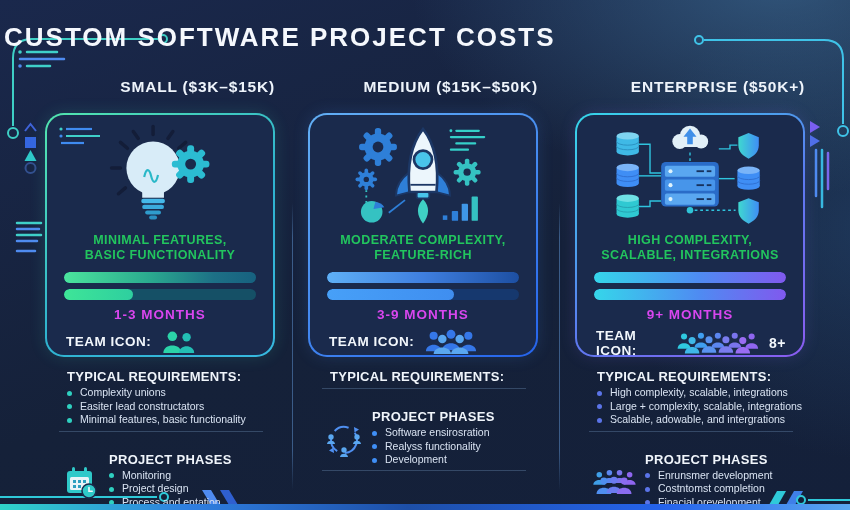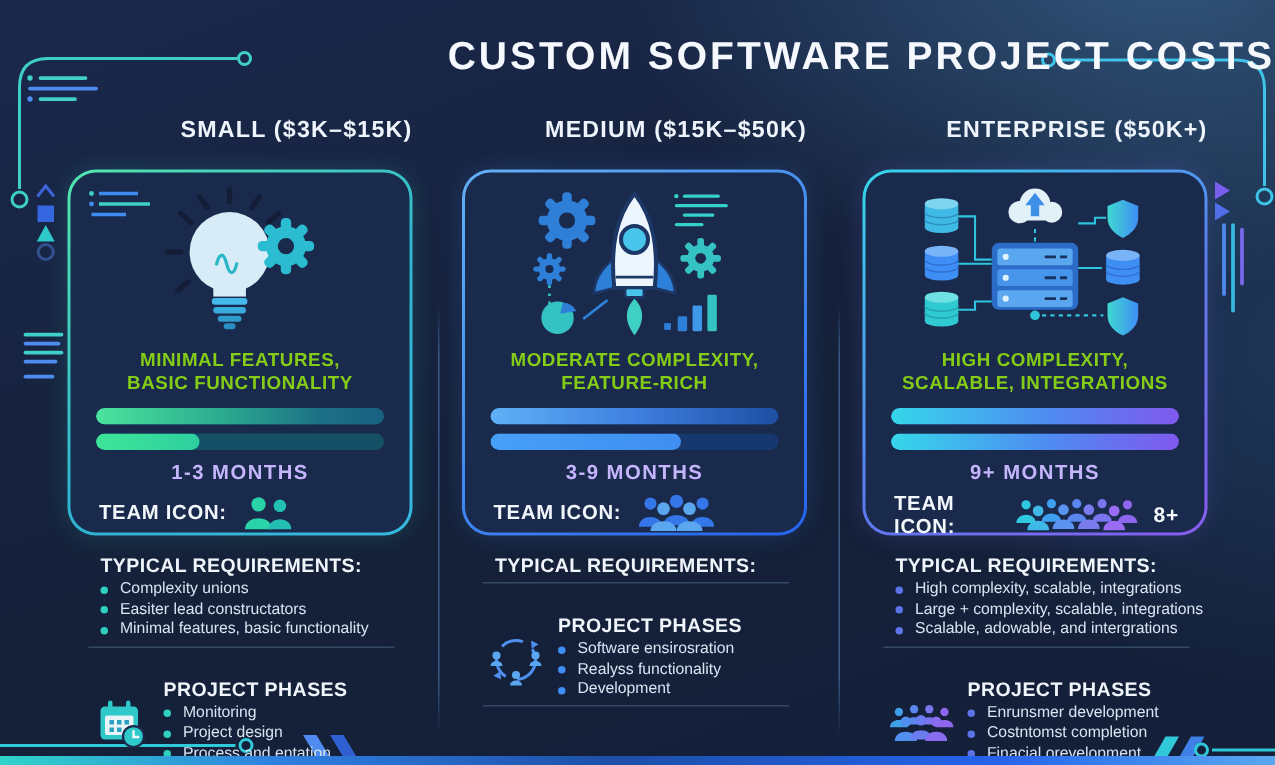--- a/index.html
+++ b/index.html
@@ -6,47 +6,47 @@
   .canvas {
     position:relative; width:850px; height:510px; overflow:hidden;
     font-family:"Liberation Sans", sans-serif;
     background:
       radial-gradient(620px 360px at 92% -4%, rgba(70,125,170,.55), rgba(70,125,170,0) 60%),
       radial-gradient(520px 420px at 104% 45%, rgba(48,98,152,.35), rgba(48,98,152,0) 55%),
       linear-gradient(160deg, #1a284c 0%, #152139 55%, #14203a 100%);
   }
   .deco { position:absolute; inset:0; z-index:0; }
   .page-title {
-    position:absolute; top:22px; left:16px; right:0; z-index:2; margin:0;
-    text-align:right; font-size:26px; font-weight:bold; letter-spacing:2px; color:#f5f8fd;
+    position:absolute; top:22px; left:4px; right:0; z-index:2; margin:0;
+    text-align:left; font-size:26px; font-weight:bold; letter-spacing:2px; color:#f5f8fd;
   }
   .column { position:absolute; top:70px; width:230px; z-index:1; }
   .col-small { left:45px;  --bullet:#2fd0c0; }
   .col-medium { left:308px; --bullet:#3f8ef5; }
   .col-enterprise { left:575px; --bullet:#5b74e8; }
   .col-header { margin:8px 0 0; height:19px; text-align:right; font-size:15.5px; font-weight:bold; letter-spacing:.8px; color:#eef4fb; }
   .card { margin-top:16px; height:240px; border-radius:19px; padding:2px; box-sizing:content-box; }
   .card-small { background:linear-gradient(145deg,#53e6ae,#2fb3cf 55%,#37b9e0); box-shadow:0 0 16px rgba(60,220,190,.16); }
   .card-medium { background:linear-gradient(145deg,#63b0f5,#2563eb); box-shadow:0 0 16px rgba(70,140,240,.18); }
   .card-enterprise { background:linear-gradient(145deg,#35d8ea,#5b7bf0 55%,#8a5cf0); box-shadow:0 0 16px rgba(120,110,240,.18); }
   .card-inner { position:relative; height:100%; box-sizing:border-box; background:#1a2a4c; border-radius:17px; padding:4px 17px 10px; }
   .mini-list { position:absolute; left:11px; top:9px; }
   .illus { height:110px; display:flex; align-items:center; justify-content:center; }
   .desc { margin:4px 0 0; height:30px; text-align:center; font-size:12.5px; line-height:15px; font-weight:bold;
-          letter-spacing:.4px; color:#84cc16; white-space:pre-line; }
+          letter-spacing:.4px; color:#22c55e; white-space:pre-line; }
   .bar { margin-top:9px; height:11px; border-radius:6px; overflow:hidden; }
   .bar + .bar { margin-top:6px; }
   .bar-fill { height:100%; border-radius:6px; }
   .track-small { background:#155066; }  .track-medium { background:#16386e; }  .track-enterprise { background:#253a72; }
   .fa-small { background:linear-gradient(90deg,#4be49d,#2aa98f 45%,#1d7086 78%,#176180); }
   .fb-small { background:linear-gradient(90deg,#3ee598,#2ecf9f); }
   .fa-medium { background:linear-gradient(90deg,#5fb0f6,#3f7fe0 50%,#1d4fa2); }
   .fb-medium { background:linear-gradient(90deg,#47a0f8,#3f8ef0); }
   .fa-enterprise, .fb-enterprise { background:linear-gradient(90deg,#35d6ea,#4f8bf2 55%,#8059ee); }
-  .duration { margin-top:7px; text-align:center; font-size:13.5px; font-weight:bold; letter-spacing:1px; color:#c4b5fd; }
+  .duration { margin-top:7px; text-align:center; font-size:13.5px; font-weight:bold; letter-spacing:1px; color:#d946ef; }
   .team-row { margin-top:6px; display:flex; align-items:center; gap:9px; padding-left:2px;
               font-size:13.5px; font-weight:bold; letter-spacing:.5px; color:#f2f7fc; }
   .team-suffix { font-size:14px; }
   .req { margin-top:12px; padding-left:22px; }
   .req h3, .phases h3 { margin:0 0 2px; font-size:13px; font-weight:bold; letter-spacing:.3px; color:#f0f5fb; }
   ul.blist { margin:0; padding:0; list-style:none; }
   ul.blist li { position:relative; padding-left:13px; font-size:10.5px; line-height:13.5px; color:#d9e3f2; white-space:nowrap; }
   ul.blist li::before { content:""; position:absolute; left:0; top:4.5px; width:5px; height:5px; border-radius:50%;
                         background:var(--bullet,#3f8ef5); }
   .divider { margin:4px 12px 0 14px; height:1px; background:rgba(130,165,210,.30); }

